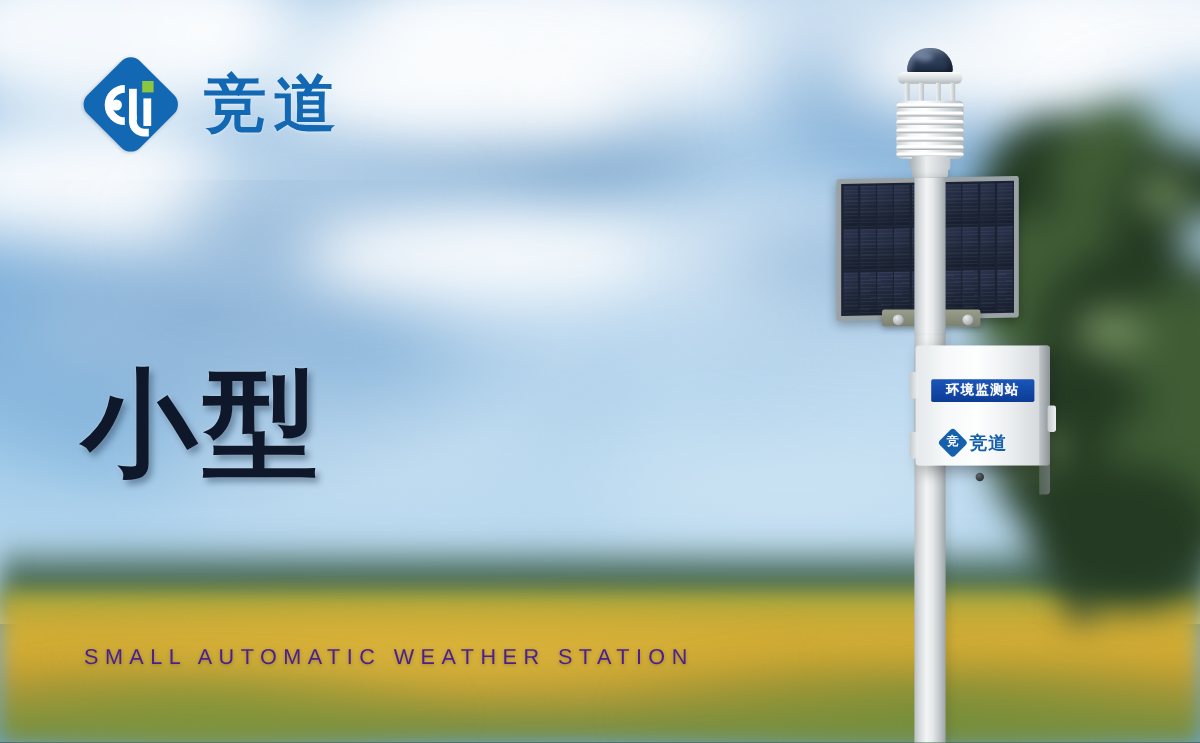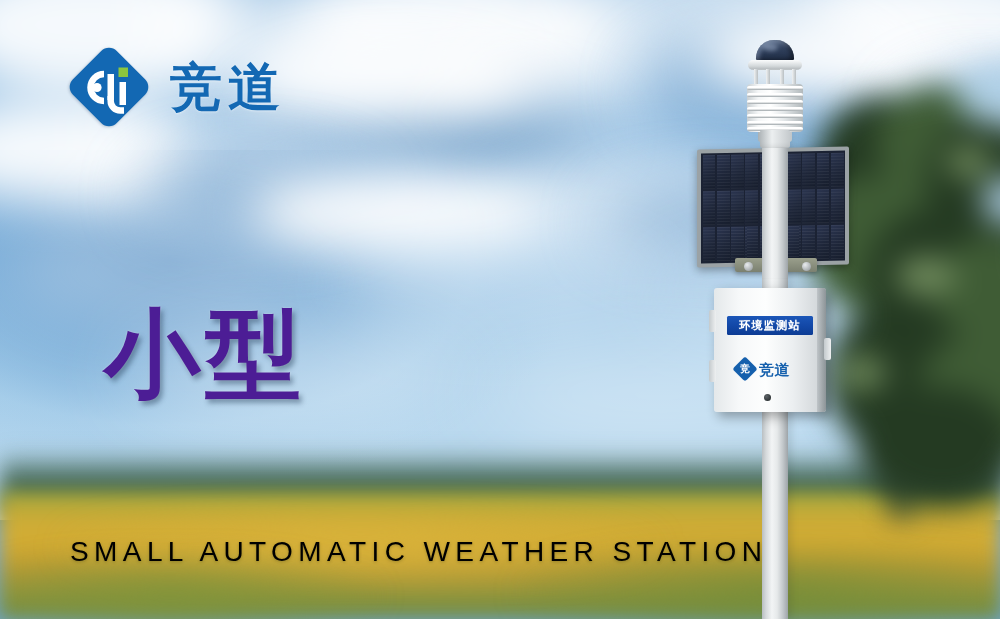--- a/index.html
+++ b/index.html
@@ -270,22 +270,22 @@
     position: absolute;
     top: 262px;
     width: 9px; height: 9px;
     border-radius: 50%;
     background: radial-gradient(circle at 35% 32%, #e9ecee, #8c9296);
   }
 
   
   .box {
     position: absolute;
-    left: 714px; top: 288px;
-    width: 112px; height: 124px;
+    left: 763px; top: 288px;
+    width: 112px; height: 100px;
     background: linear-gradient(to right,
         #e4e8ea 0%, #f6f8f9 22%, #fdfefe 46%, #eceff1 70%, #ccd1d4 100%);
     border-radius: 3px;
     box-shadow: 4px 5px 12px rgba(0,0,0,0.32);
   }
   .box-edge-r {
     position: absolute;
     right: 0; top: 0;
     width: 9px; height: 124px;
     background: linear-gradient(to right, rgba(150,158,162,0.35), rgba(120,128,132,0.75));
@@ -395,36 +395,35 @@
     text-shadow: 0 1px 2px rgba(255,255,255,0.45);
   }
 
   
   .headline {
     position: absolute;
     left: 68px; top: 300px;
     width: 620px;
   }
   .headline-line {
-    color: #4c1d95;
+    color: #0f172a;
     font-size: 96px;
     font-weight: bold;
     line-height: 1.12;
     letter-spacing: 5px;
     white-space: nowrap;
     text-shadow:
       3px 4px 5px rgba(30,55,80,0.42),
       0 0 2px rgba(255,255,255,0.5);
-    margin-left: 36px;
   }
   .subtitle {
     position: absolute;
     left: 70px; top: 538px;
-    color: #000000;
-    font-size: 28px;
+    color: #4c1d95;
+    font-size: 18px;
     font-weight: normal;
     letter-spacing: 5.4px;
     line-height: 1;
     white-space: nowrap;
     text-shadow: 0 1px 3px rgba(60,60,20,0.35);
     text-align: right;
   }
 </style>
 </head>
 <body>

